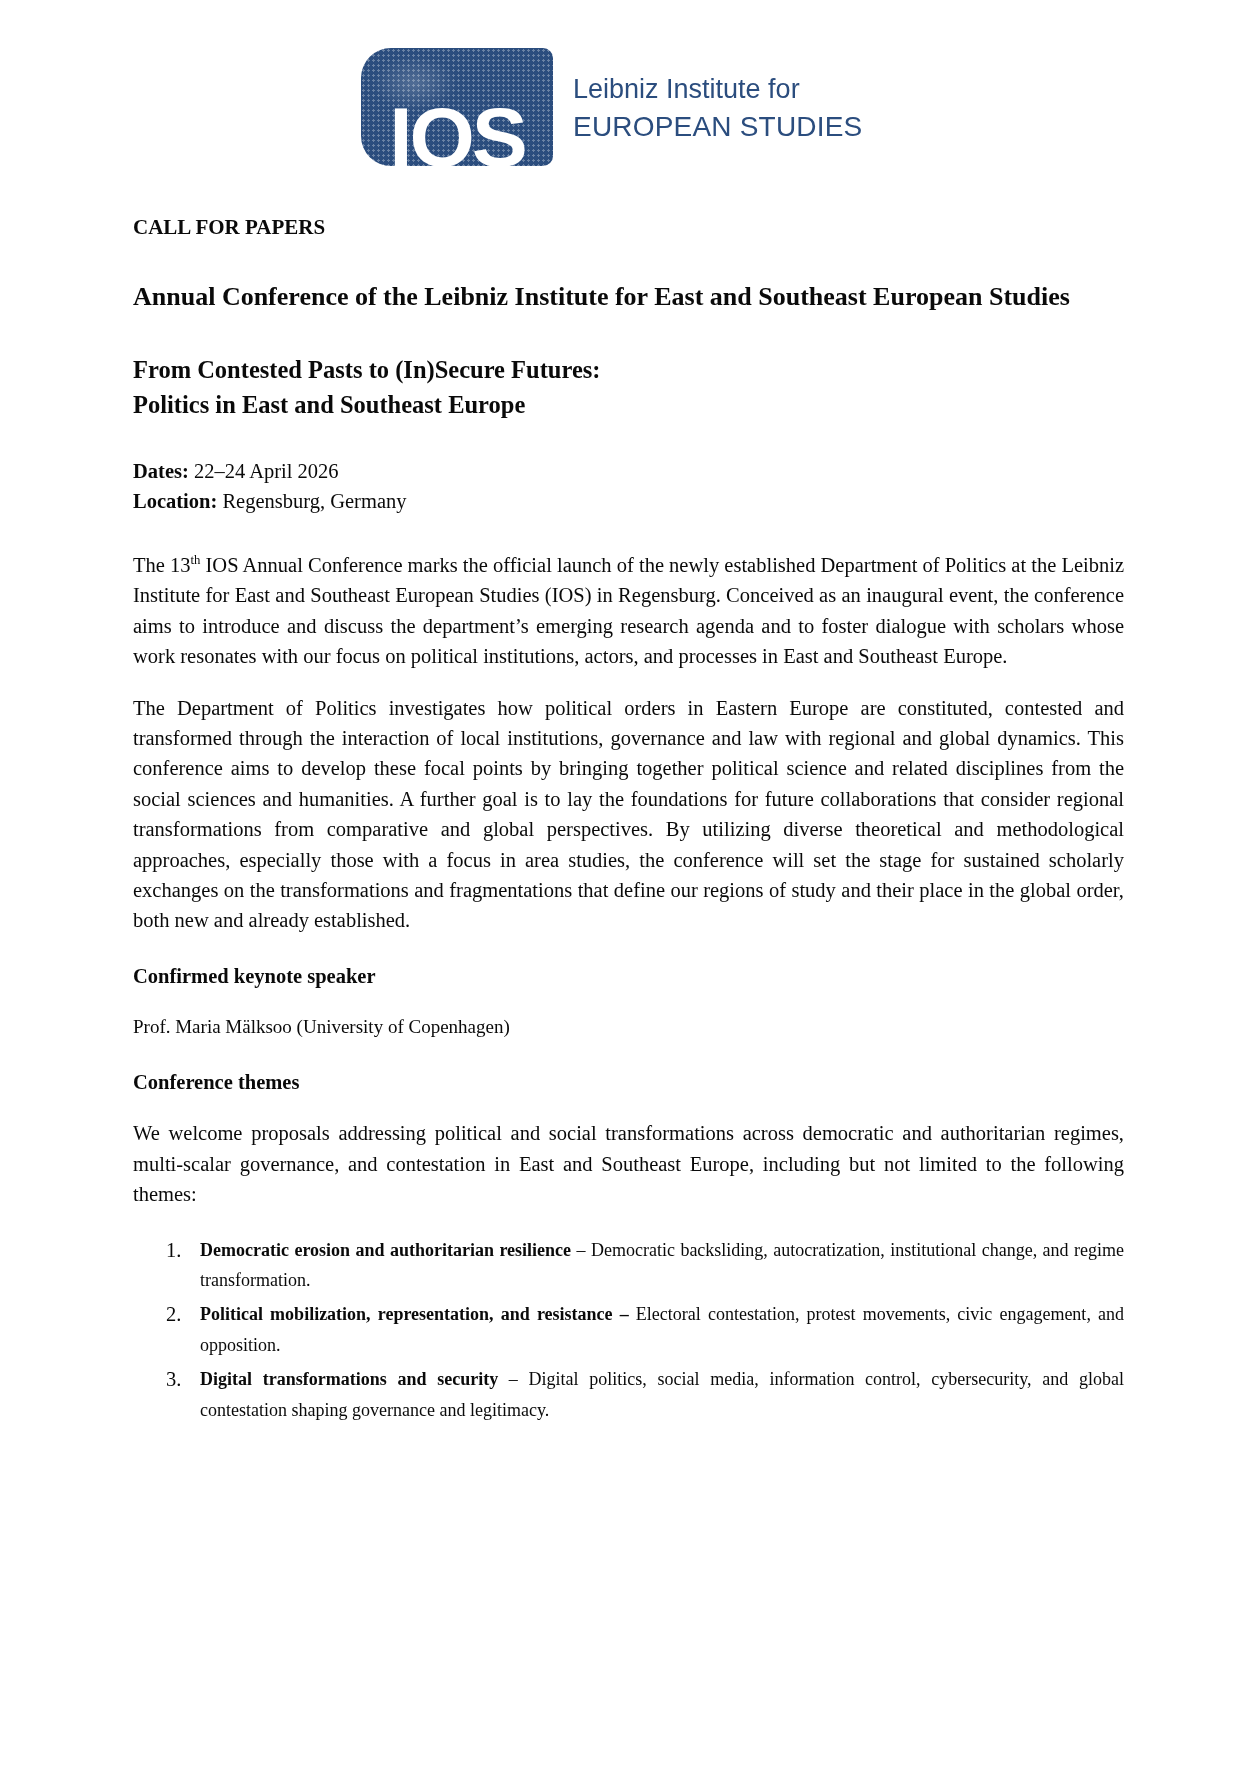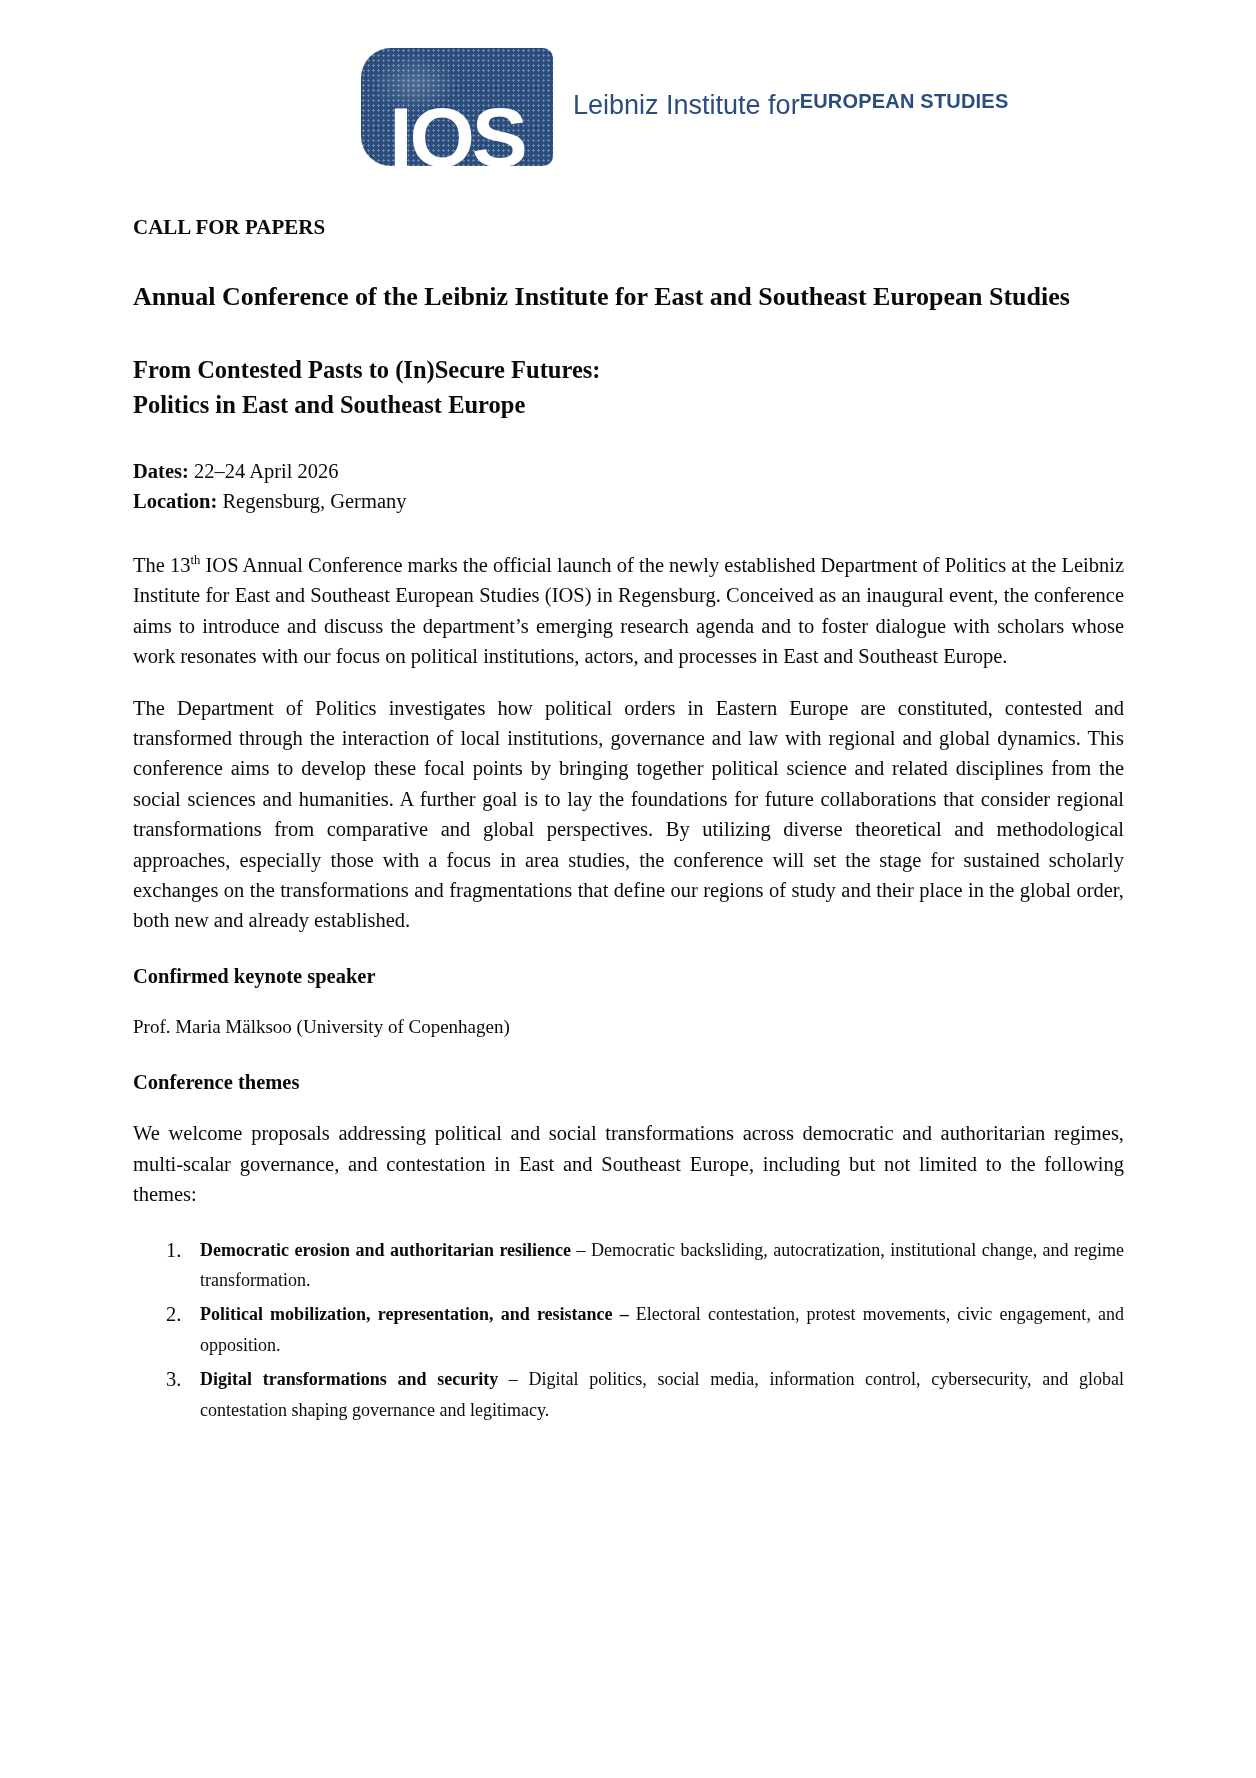--- a/index.html
+++ b/index.html
@@ -42,29 +42,29 @@
     font-family: "Liberation Sans", sans-serif;
     font-weight: bold;
     color: #ffffff;
     font-size: 84px;
     line-height: 0.82;
     letter-spacing: -3px;
     transform: translateY(6px);
   }
   .logo-text {
     display: flex;
-    flex-direction: row;
+    flex-direction: column;
     justify-content: center;
     font-family: "Liberation Sans", sans-serif;
     color: #2b4d7e;
     padding-top: 2px;
   }
   .logo-text .l1 { font-size: 27px; font-weight: 400; margin-bottom: 6px; }
   .logo-text .l2 { font-size: 28px; font-weight: 700; line-height: 1.13; letter-spacing: 0.2px; }
-  .logo-text .l3 { font-size: 20px; font-weight: 700; line-height: 1.13; letter-spacing: 0.2px; }
+  .logo-text .l3 { font-size: 28px; font-weight: 400; line-height: 1.13; letter-spacing: 0.2px; }
 
   
   .kicker {
     text-align: left;
     font-weight: bold;
     font-size: 21px;
     margin-bottom: 42px;
   }
   .conf-line {
     text-align: left;

